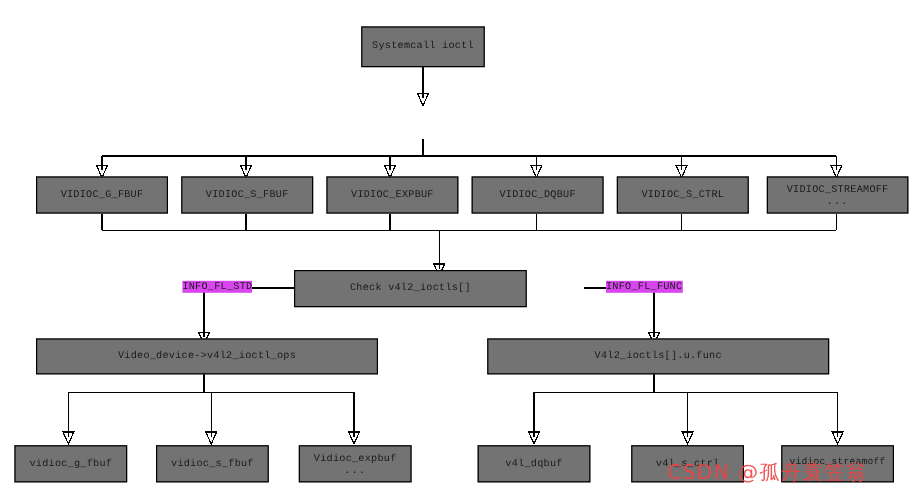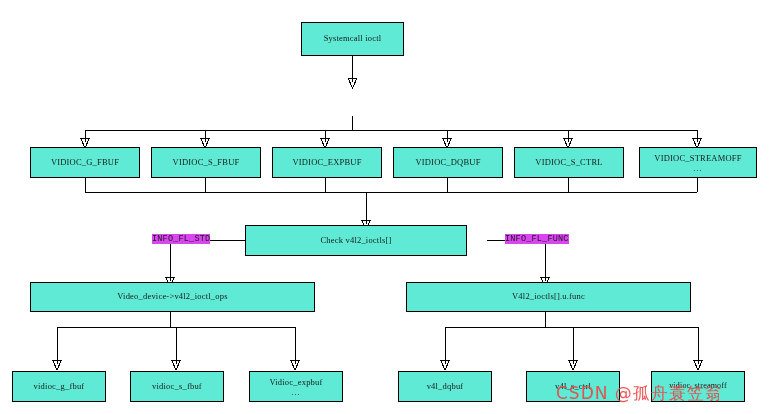--- a/index.html
+++ b/index.html
@@ -17,33 +17,32 @@
   }
   #canvas {
     position: absolute;
     left: 0; top: 0;
     width: 769px;
     height: 414px;
   }
   .node {
     position: absolute;
     border: 1px solid #000000;
-    background: #5eead4;
+    background: #737373;
     box-sizing: border-box;
     display: flex;
     flex-direction: column;
     align-items: center;
     justify-content: center;
     text-align: center;
     font-size: 8.5px;
     line-height: 1.35;
     letter-spacing: 0.2px;
     color: #1a1a1a;
     z-index: 3;
-    font-family: Liberation Serif, serif;
   }
   .node .sub {
     font-size: 8.5px;
     line-height: 1.0;
     letter-spacing: 1px;
   }
   .node.small { font-size: 8px; }
   .node.wide  { font-size: 8.5px; }
 
   .edge-label {
@@ -167,21 +166,21 @@
     <span>VIDIOC_DQBUF</span>
   </div>
   <div class="node" style="left:514px; top:147px; width:110px; height:31px;">
     <span>VIDIOC_S_CTRL</span>
   </div>
   <div class="node" style="left:639px; top:147px; width:118px; height:31px;">
     <span>VIDIOC_STREAMOFF</span>
     <span class="sub">...</span>
   </div>
 
-  <div class="node" style="left:245px; top:225px; width:222px; height:31px;">
+  <div class="node" style="left:245px; top:225px; width:194px; height:31px;">
     <span>Check v4l2_ioctls[]</span>
   </div>
   <div class="edge-label" style="left:152px; top:234px;">
     <span>INFO_FL_STD</span>
   </div>
   <div class="edge-label" style="left:505px; top:234px;">
     <span>INFO_FL_FUNC</span>
   </div>
 
   <div class="node" style="left:30px; top:282px; width:285px; height:30px;">

